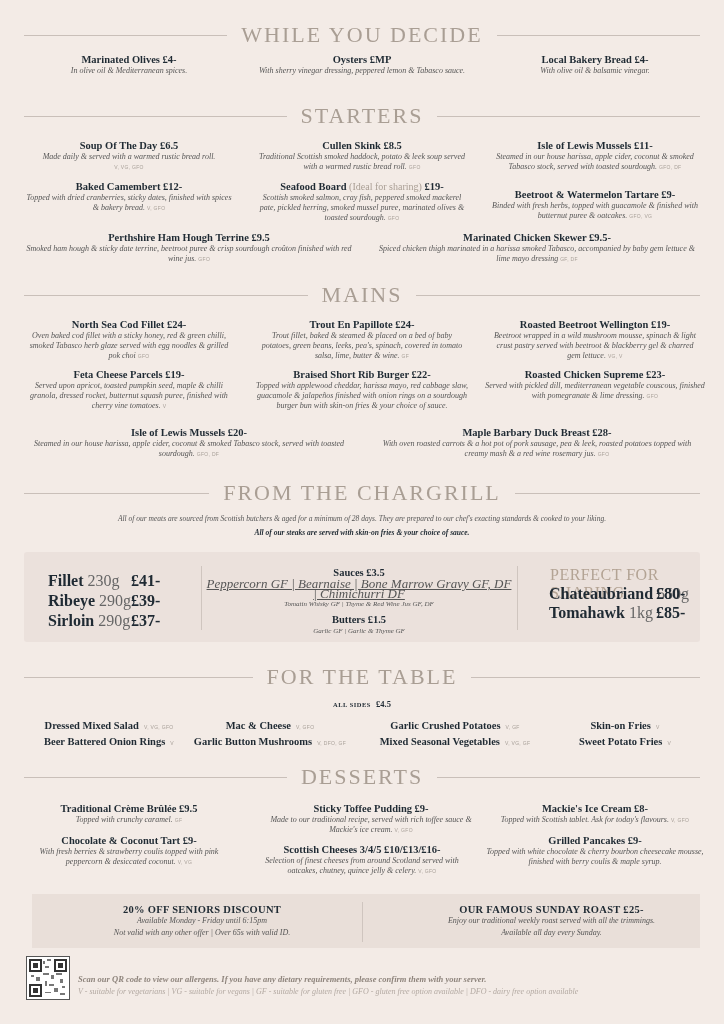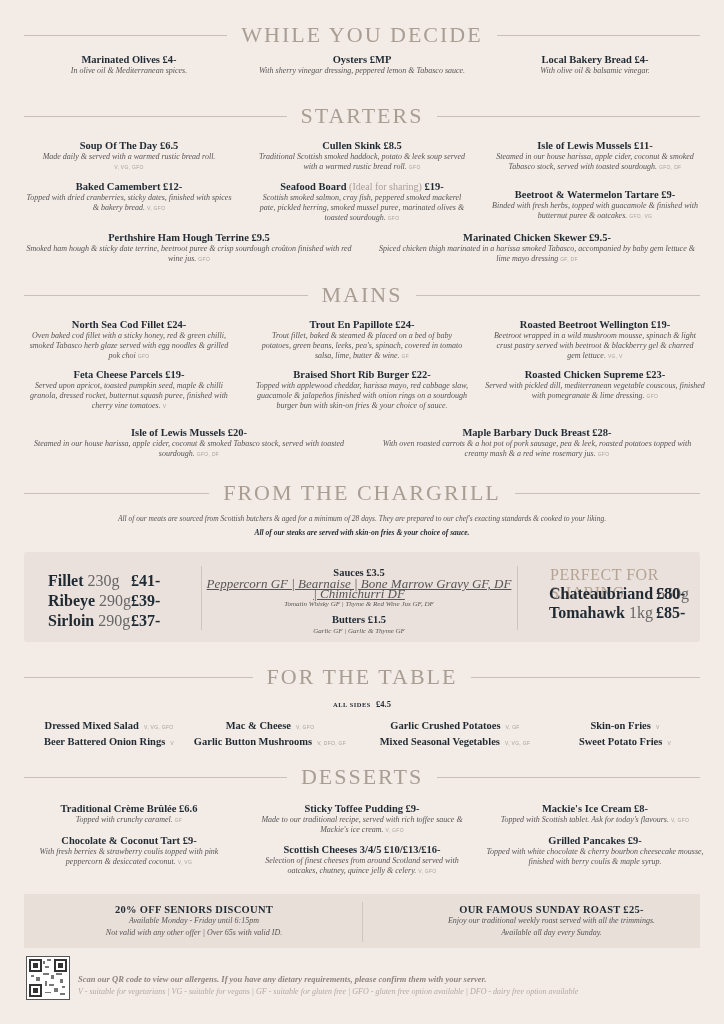--- a/index.html
+++ b/index.html
@@ -179,45 +179,45 @@
 <div class="item" style="left:185px;top:730px;width:170px;"><span class="name">Garlic Button Mushrooms</span> <span class="tag">V, DFO, GF</span></div>
 <div class="item" style="left:365px;top:730px;width:180px;"><span class="name">Mixed Seasonal Vegetables</span> <span class="tag">V, VG, GF</span></div>
 <div class="item" style="left:545px;top:730px;width:160px;"><span class="name">Sweet Potato Fries</span> <span class="tag">V</span></div>
 
 <div class="section-head" style="top:764px;">
   <div class="rule l"></div>
   <h2>DESSERTS</h2>
   <div class="rule r"></div>
 </div>
 <div class="item" style="left:24px;top:802px;width:210px;">
-  <div class="name">Traditional Crème Brûlée £6.6</div>
+  <div class="name">Traditional Crème Brûlée £9.5</div>
   <div class="desc"><span>Topped with crunchy caramel.</span> <span class="tag">GF</span></div>
 </div>
-<div class="item" style="left:257px;top:802px;width:210px;">
+<div class="item" style="left:266px;top:802px;width:210px;">
   <div class="name">Sticky Toffee Pudding £9-</div>
   <div class="desc"><span>Made to our traditional recipe, served with rich toffee sauce &amp; Mackie's ice cream.</span> <span class="tag">V, GFO</span></div>
 </div>
 <div class="item" style="left:480px;top:802px;width:230px;">
   <div class="name">Mackie's Ice Cream £8-</div>
   <div class="desc"><span>Topped with Scottish tablet. Ask for today's flavours.</span> <span class="tag">V, GFO</span></div>
 </div>
 <div class="item" style="left:24px;top:834px;width:210px;">
   <div class="name">Chocolate &amp; Coconut Tart £9-</div>
   <div class="desc"><span>With fresh berries &amp; strawberry coulis topped with pink peppercorn &amp; desiccated coconut.</span> <span class="tag">V, VG</span></div>
 </div>
 <div class="item" style="left:257px;top:843px;width:210px;">
   <div class="name">Scottish Cheeses 3/4/5  £10/£13/£16-</div>
   <div class="desc"><span>Selection of finest cheeses from around Scotland served with oatcakes, chutney, quince jelly &amp; celery.</span> <span class="tag">V, GFO</span></div>
 </div>
 <div class="item" style="left:480px;top:834px;width:230px;">
   <div class="name">Grilled Pancakes £9-</div>
   <div class="desc"><span>Topped with white chocolate &amp; cherry bourbon cheesecake mousse, finished with berry coulis &amp; maple syrup.</span></div>
 </div>
 
-<div class="promo" style="left:24px;width:340px;">
+<div class="promo" style="left:32px;width:340px;">
   <div class="ptitle">20% OFF SENIORS DISCOUNT</div>
   <div class="pline">Available Monday - Friday until 6:15pm</div>
   <div class="pline">Not valid with any other offer | Over 65s with valid ID.</div>
 </div>
 <div class="vdiv" style="left:362px;top:902px;height:40px;"></div>
 <div class="promo" style="left:364px;width:336px;padding-left:39px;">
   <div class="ptitle">OUR FAMOUS SUNDAY ROAST £25-</div>
   <div class="pline">Enjoy our traditional weekly roast served with all the trimmings.</div>
   <div class="pline">Available all day every Sunday.</div>
 </div>

